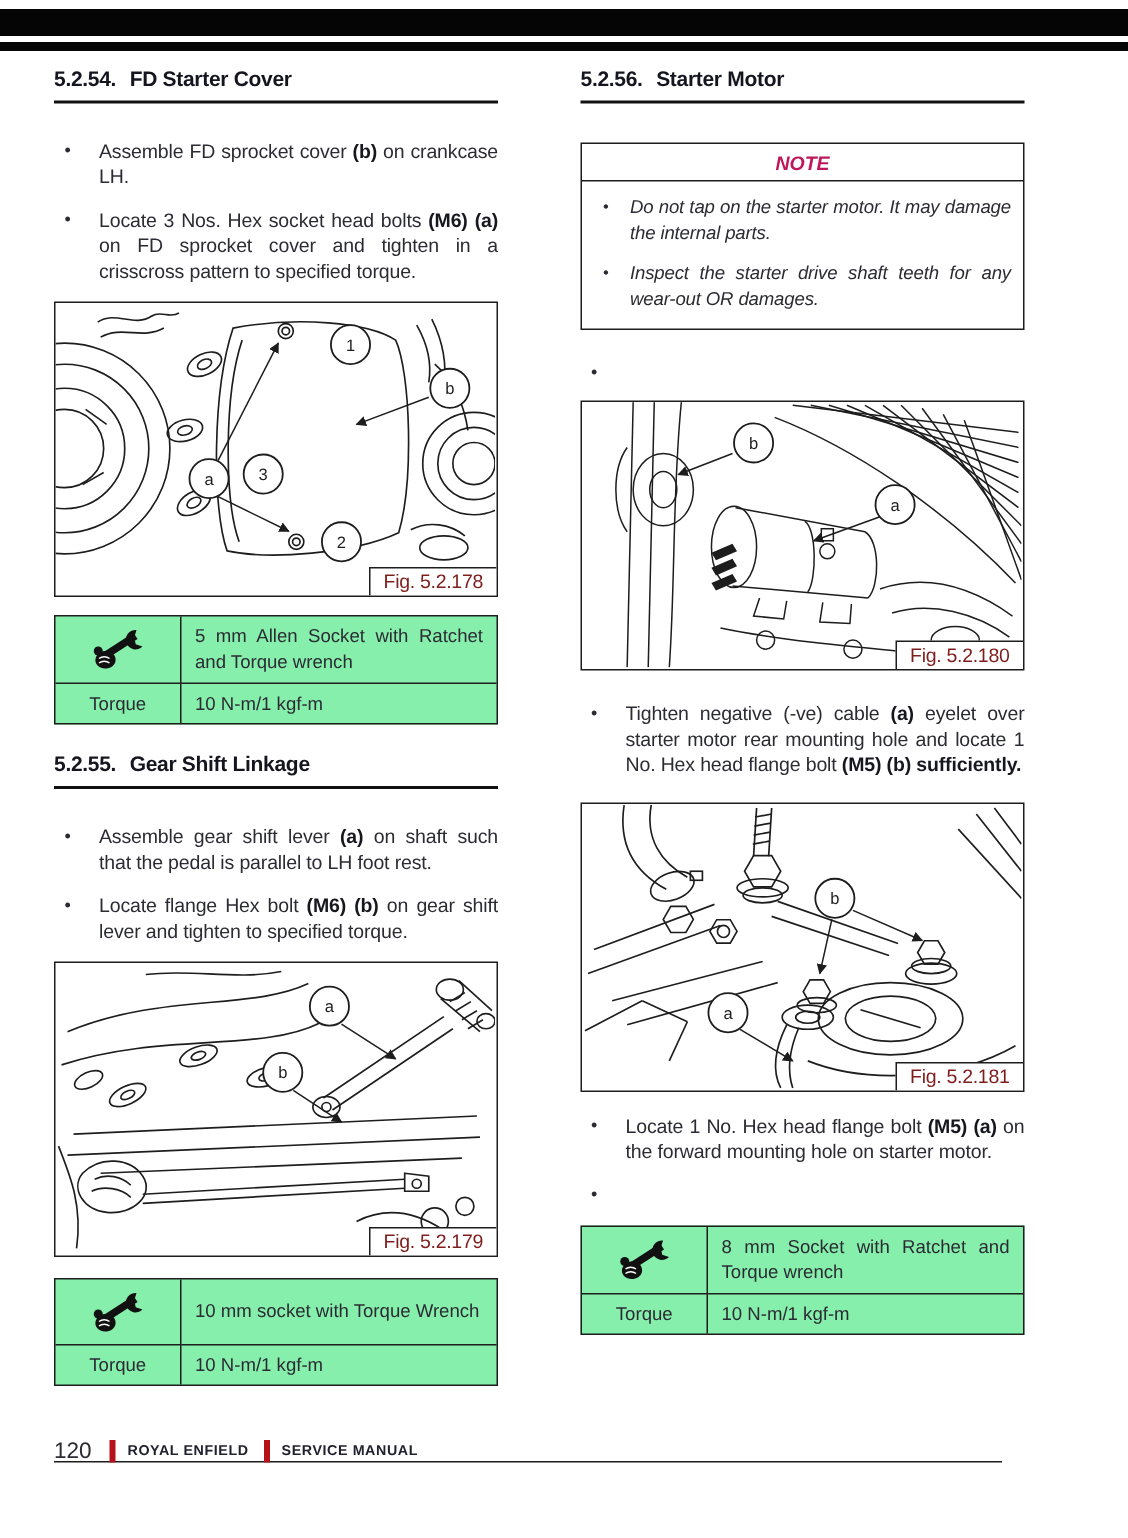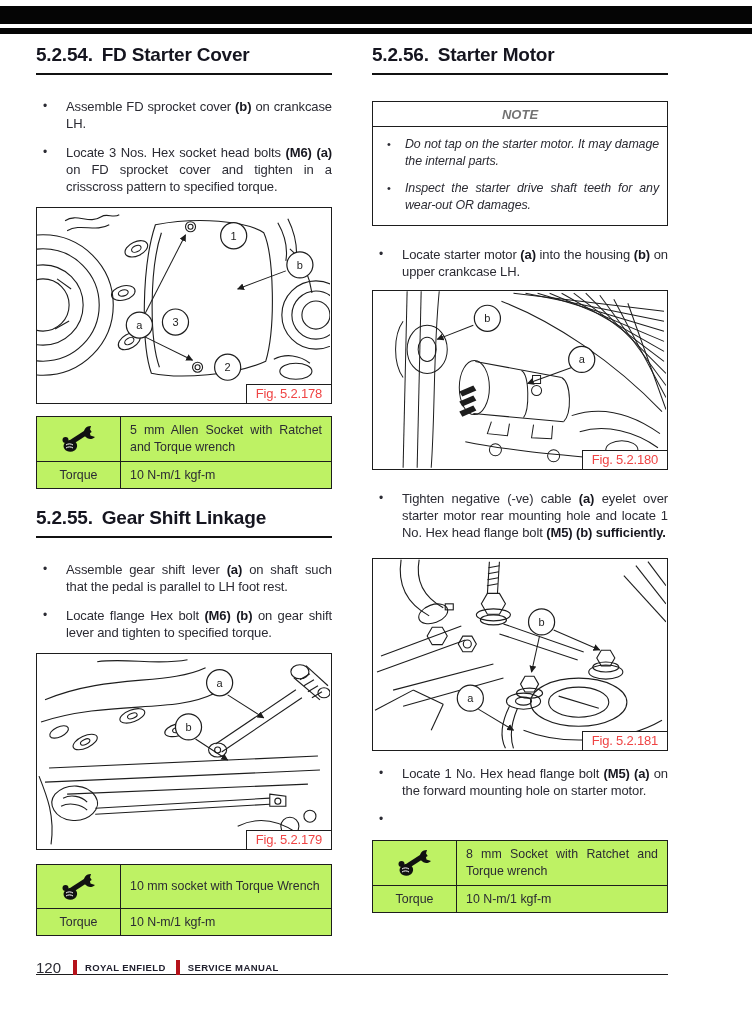--- a/index.html
+++ b/index.html
@@ -7,61 +7,61 @@
   body {
     width:752px; height:1025px; position:relative; overflow:hidden;
     font-family:"Liberation Sans", sans-serif;
     color:#2b2b33;
   }
   .topbar-thick { position:absolute; top:6px; left:0; width:752px; height:18px; background:#050505; }
   .topbar-thin  { position:absolute; top:28px; left:0; width:752px; height:6px; background:#050505; }
 
   .col { position:absolute; top:44px; width:296px; }
   .col-left  { left:36px; }
-  .col-right { left:372px; }
+  .col-right { left:387px; }
 
   .sec-heading {
     display:flex; align-items:flex-start; gap:9px;
-    font-weight:bold; font-size:19px; letter-spacing:-0.2px; color:#15151f;
+    font-weight:bold; font-size:14px; letter-spacing:-0.2px; color:#15151f;
     border-bottom:2px solid #111; padding-bottom:7px; margin-bottom:23px;
   }
   .bullets { margin-bottom:12px; }
   .bullet { display:flex; margin-bottom:12px; }
   .bullet:last-child { margin-bottom:0; }
   .bullet .dot { width:30px; flex:0 0 30px; padding-left:7px; font-size:12px; line-height:17px; color:#2b2b33; }
   .bullet .btxt { flex:1; font-size:13px; line-height:17px; text-align:justify; letter-spacing:-0.1px; }
   .bseg { font-weight:bold; color:#17171f; }
 
   .figure {
     position:relative; width:296px; border:1.5px solid #1d1d1d; background:#fff;
     margin-bottom:12px; overflow:hidden;
   }
   .figure svg.art { display:block; }
   .fig-caption {
     position:absolute; right:-1px; bottom:-1px; background:#fff;
     border:1.5px solid #1d1d1d; padding:1px 9px 2px 9px;
-    font-size:13px; color:#ef4444; letter-spacing:-0.2px;
+    font-size:13px; color:#7f1d1d; letter-spacing:-0.2px;
   }
   .callout { fill:#ffffff; stroke:#1d1d1d; stroke-width:1.2; }
   .callout-label { font-size:11px; fill:#1d1d1d; text-anchor:middle; font-family:"Liberation Sans",sans-serif; }
 
   .ttable {
     display:grid; grid-template-columns:84px 1fr;
-    border:1.5px solid #1d1d1d; background:#bef264; width:296px;
+    border:1.5px solid #1d1d1d; background:#86efac; width:296px;
   }
   .ttable .cell { font-size:12.4px; }
   .tool-icon-cell { border-right:1.2px solid #1d1d1d; border-bottom:1.2px solid #1d1d1d;
     display:flex; align-items:center; justify-content:center; min-height:44px; }
   .tool-text-cell { border-bottom:1.2px solid #1d1d1d; padding:5px 9px; display:flex; align-items:center;
     text-align:justify; line-height:17px; min-height:44px; }
   .torque-label-cell { border-right:1.2px solid #1d1d1d; display:flex; align-items:center; justify-content:center; min-height:26px; }
   .torque-value-cell { padding:4px 9px; display:flex; align-items:center; min-height:26px; }
 
   .note-box { border:1.5px solid #1d1d1d; margin-bottom:20px; }
-  .note-title { text-align:center; font-weight:bold; font-style:italic; font-size:13px; color:#737373;
+  .note-title { text-align:center; font-weight:bold; font-style:italic; font-size:13px; color:#be185d;
     padding:5px 0 4px 0; border-bottom:1.5px solid #1d1d1d; }
   .note-body { padding:9px 8px 11px 4px; }
   .note-bullet { display:flex; margin-bottom:10px; }
   .note-bullet:last-child { margin-bottom:0; }
   .note-bullet .dot { width:28px; flex:0 0 28px; padding-left:10px; font-size:11px; line-height:17px; }
   .note-bullet .btxt { flex:1; font-size:12.4px; font-style:italic; line-height:17px; text-align:justify; letter-spacing:-0.1px; }
 
   .mb10{margin-bottom:10px;} .mb18{margin-bottom:18px;}
 
   .footer-rule { position:absolute; top:974px; left:36px; width:632px; border-top:1.5px solid #1d1d1d; }
@@ -288,21 +288,20 @@
       </div>
       <div class="note-bullet">
         <span class="dot">•</span>
         <span class="btxt">Inspect the starter drive shaft teeth for any wear-out OR damages.</span>
       </div>
     </div>
   </div>
 
   <div class="bullet mb10">
     <span class="dot">•</span>
-    <span class="btxt"><span>Locate starter motor </span><span class="bseg">(a)</span><span> into the housing </span><span class="bseg">(b)</span><span> on upper crankcase LH.</span></span>
   </div>
 
   <div class="figure" style="height:180px; margin-bottom:20px;">
     <svg class="art" width="293" height="177" viewBox="0 0 292 176">
       <defs>
         <marker id="ah180" viewBox="0 0 10 10" refX="9" refY="5" markerWidth="7" markerHeight="7" orient="auto">
           <path d="M0,0 L10,5 L0,10 Z" fill="#1d1d1d"></path>
         </marker>
       </defs>
       <g stroke="#1d1d1d" fill="none" stroke-width="1">

